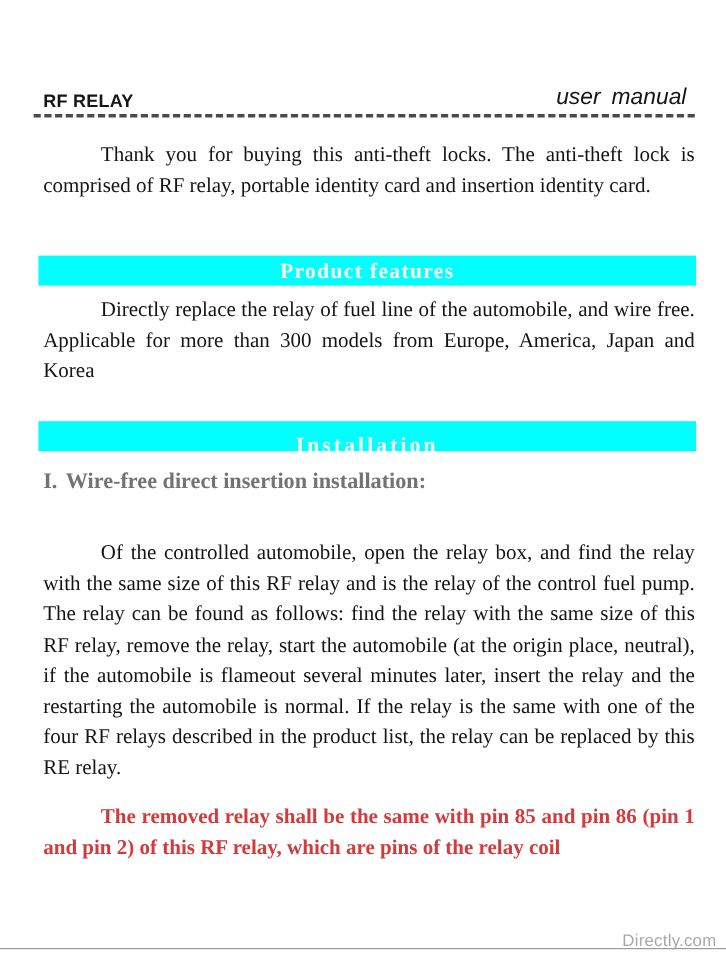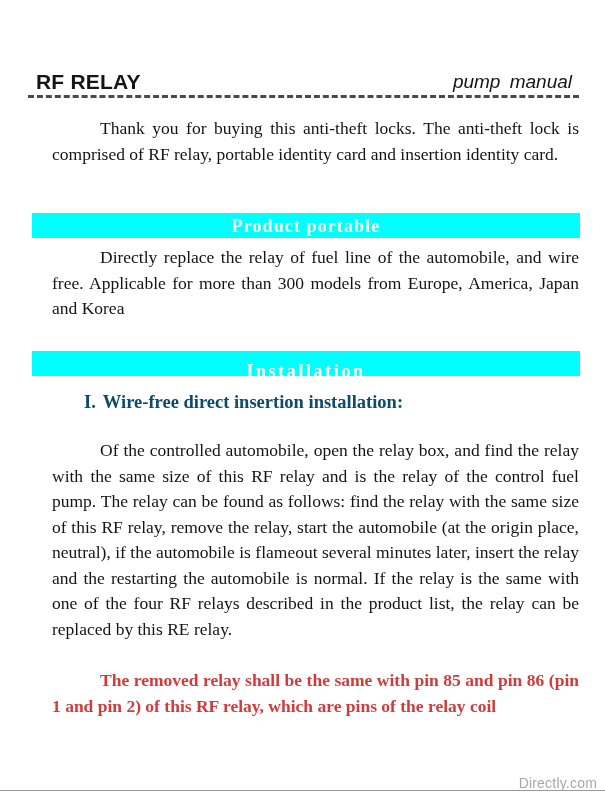--- a/index.html
+++ b/index.html
@@ -30,21 +30,21 @@
     right: 33px;
     top: 62px;
     height: 30px;
     display: flex;
     align-items: flex-end;
     justify-content: space-between;
   }
   .doc-title {
     font-family: "Liberation Sans", "DejaVu Sans", sans-serif;
     font-weight: bold;
-    font-size: 21px;
+    font-size: 15px;
     letter-spacing: 0.2px;
     line-height: 1;
     color: #151515;
   }
   .doc-subtitle {
     font-family: "Liberation Sans", "DejaVu Sans", sans-serif;
     font-style: italic;
     font-size: 19px;
     word-spacing: 4px;
     line-height: 1;
@@ -66,27 +66,26 @@
     left: 36px;
     right: 26px;
     text-align: justify;
     text-justify: inter-word;
     font-size: 17.5px;
     line-height: 25.5px;
     color: #141414;
   }
   .para.indent {
     text-indent: 48px;
-    margin-left: 16px;
   }
   .para.last-left > :last-child { }
 
   #intro-paragraph { top: 116px; }
   #features-paragraph { top: 245px; }
-  #install-body-paragraph { top: 438px; }
+  #install-body-paragraph { top: 448px; }
 
   #warning-paragraph {
     top: 668px;
     color: #d23b3b;
     font-weight: bold;
   }
 
   
   .section-bar {
     position: absolute;
@@ -113,23 +112,22 @@
 
   
   .sub-heading {
     position: absolute;
     left: 36px;
     right: 26px;
     top: 390px;
     font-weight: bold;
     font-size: 18.5px;
     line-height: 24px;
-    color: #0c4a6e;
+    color: #737373;
     white-space: nowrap;
-    margin-left: 48px;
   }
   .sub-heading .num {
     margin-right: 7px;
   }
 
   
   .footer-rule {
     position: absolute;
     left: 0;
     right: 0;
@@ -149,28 +147,28 @@
     white-space: nowrap;
   }
 </style>
 </head>
 <body>
 
 <div class="page">
 
   <div class="doc-header">
     <div class="doc-title">RF RELAY</div>
-    <div class="doc-subtitle">pump manual</div>
+    <div class="doc-subtitle">user manual</div>
   </div>
   <div class="header-rule"></div>
 
   <div class="para indent" id="intro-paragraph">Thank you for buying this anti-theft locks. The anti-theft lock is comprised of RF relay, portable identity card and insertion identity card.</div>
 
   <div class="section-bar" id="section-bar-product">
-    <span class="section-bar-label">Product portable</span>
+    <span class="section-bar-label">Product features</span>
   </div>
   <div class="para indent" id="features-paragraph">Directly replace the relay of fuel line of the automobile, and wire free. Applicable for more than 300 models from Europe, America, Japan and Korea</div>
 
   <div class="section-bar" id="section-bar-installation">
     <span class="section-bar-label">Installation</span>
   </div>
 
   <div class="sub-heading">
     <span class="num">I.</span><span>Wire-free direct insertion installation:</span>
   </div>

